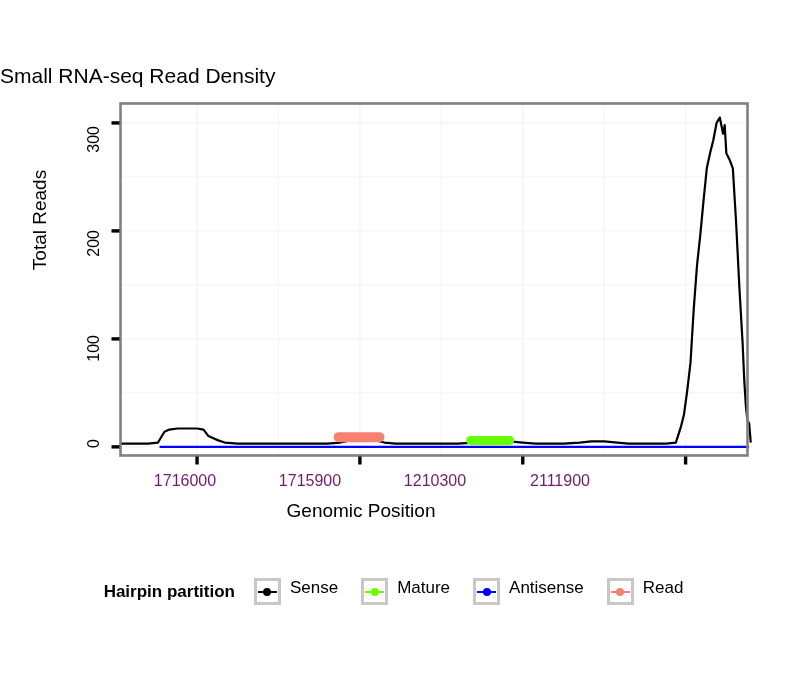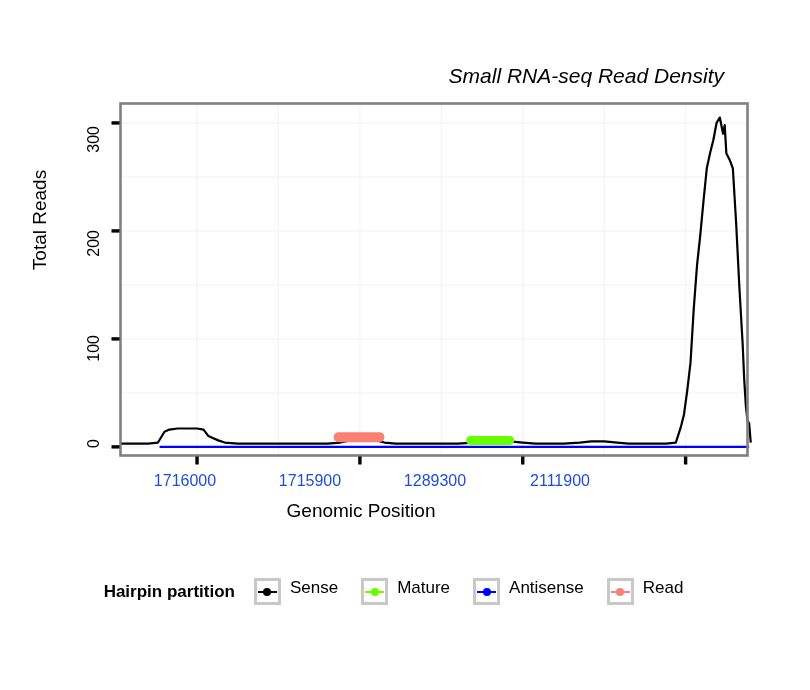--- a/index.html
+++ b/index.html
@@ -18,25 +18,24 @@
     position: absolute;
     left: 0; top: 0;
     width: 810px;
     height: 690px;
   }
   .plot-title {
     position: absolute;
     left: 0;
     top: 64px;
     width: 724px;
-    text-align: right;
+    text-align: left;
     font-size: 21px;
     color: #000000;
     letter-spacing: 0px;
-    font-style: italic;
   }
   .axis-title-x {
     position: absolute;
     left: 0;
     top: 500px;
     width: 722px;
     text-align: center;
     font-size: 19px;
     color: #000000;
   }
@@ -65,21 +64,21 @@
     position: absolute;
     left: 46px;
     width: 48px;
     height: 14px;
   }
   .tick-label-x {
     position: absolute;
     width: 120px;
     text-align: center;
     font-size: 16px;
-    color: #1d4ed8;
+    color: #701a75;
     top: 472px;
   }
   .legend {
     position: absolute;
     left: 0;
     top: 578px;
     width: 810px;
     display: flex;
     flex-direction: row;
     align-items: center;
@@ -151,21 +150,21 @@
   </div>
   <div class="ytick-wrap" style="top:326px">
     <span class="tick-label-y">100</span>
   </div>
   <div class="ytick-wrap" style="top:430px">
     <span class="tick-label-y">0</span>
   </div>
 
   <div class="tick-label-x" style="left:125px">1716000</div>
   <div class="tick-label-x" style="left:250px">1715900</div>
-  <div class="tick-label-x" style="left:375px">1289300</div>
+  <div class="tick-label-x" style="left:375px">1210300</div>
   <div class="tick-label-x" style="left:500px">2111900</div>
 
   <svg id="plot-svg" width="810" height="690" style="position:absolute;left:0;top:0;">
       <rect x="120.5" y="103.5" width="627" height="352" fill="#ffffff"></rect>
       <g>
         <line x1="120.5" x2="747.5" y1="446.86196319018404" y2="446.86196319018404" stroke="#f5f5f5" stroke-width="1.4"></line>
         <line x1="120.5" x2="747.5" y1="338.8865030674847" y2="338.8865030674847" stroke="#f5f5f5" stroke-width="1.4"></line>
         <line x1="120.5" x2="747.5" y1="230.9110429447853" y2="230.9110429447853" stroke="#f5f5f5" stroke-width="1.4"></line>
         <line x1="120.5" x2="747.5" y1="122.9355828220859" y2="122.9355828220859" stroke="#f5f5f5" stroke-width="1.4"></line>
         <line x1="120.5" x2="747.5" y1="392.87423312883436" y2="392.87423312883436" stroke="#f5f5f5" stroke-width="1.4"></line>

